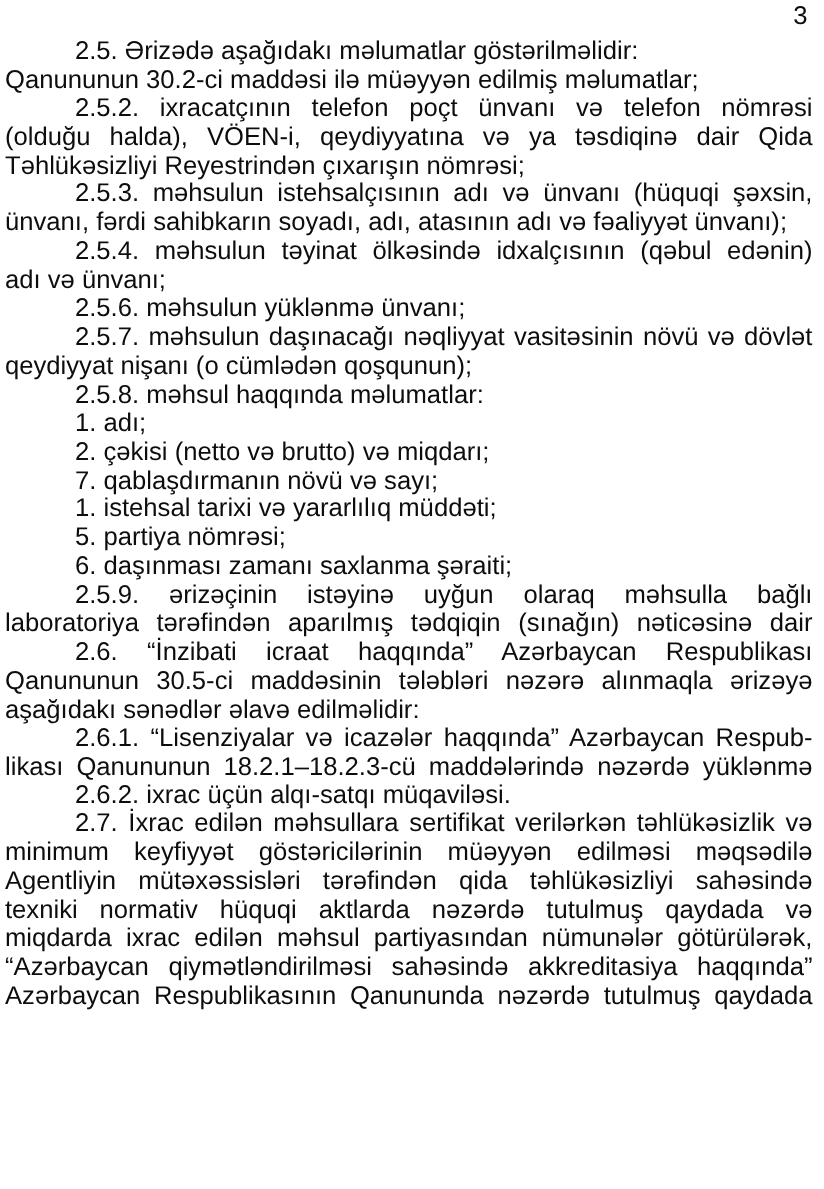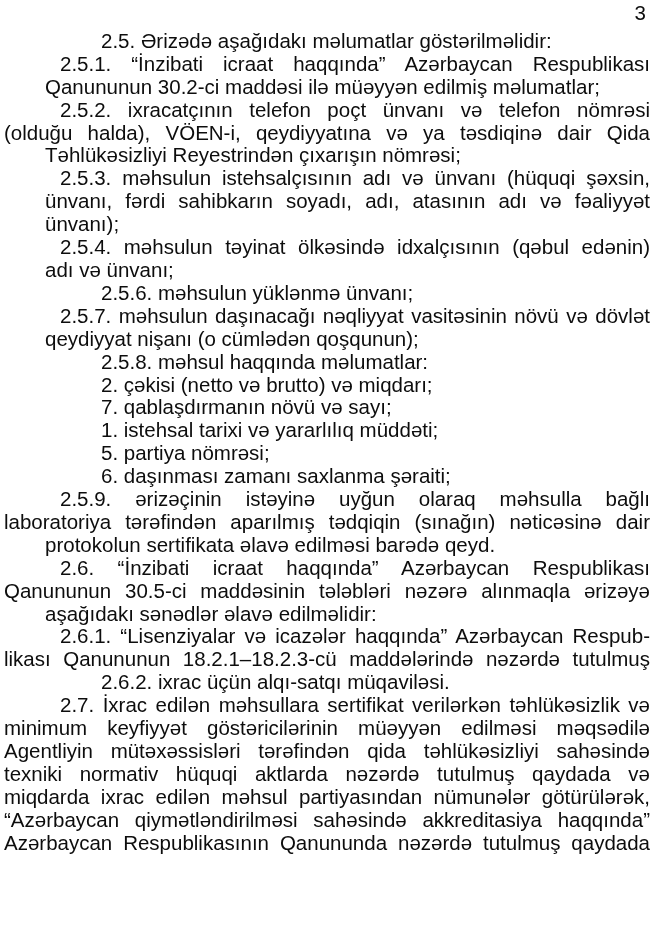--- a/index.html
+++ b/index.html
@@ -27,60 +27,58 @@
     margin: 5px 9px 0 4px; 
   }
   .ln {
     text-align: justify;
     text-align-last: justify;
     -moz-text-align-last: justify;
     white-space: normal;
   }
   .ln.endline {
     text-align-last: left;
-    margin-left: 41px;
     -moz-text-align-last: left;
   }
   .ln.first {
     text-indent: 56px;
   }
 </style>
 </head>
 <body>
 
 <div class="page">
   <div class="page-number">3</div>
   <div class="content" id="content">
       <div class="ln first endline">2.5. Ərizədə aşağıdakı məlumatlar göstərilməlidir:</div>
-      <div class="ln first">2.5.1. “İnzibati icraat haqqında” Azərbaycan Respublikası</div>
       <div class="ln endline">Qanununun 30.2-ci maddəsi ilə müəyyən edilmiş məlumatlar;</div>
       <div class="ln first">2.5.2. ixracatçının telefon poçt ünvanı və telefon nömrəsi</div>
       <div class="ln">(olduğu halda), VÖEN-i, qeydiyyatına və ya təsdiqinə dair Qida</div>
       <div class="ln endline">Təhlükəsizliyi Reyestrindən çıxarışın nömrəsi;</div>
       <div class="ln first">2.5.3. məhsulun istehsalçısının adı və ünvanı (hüquqi şəxsin,</div>
       <div class="ln endline">ünvanı, fərdi sahibkarın soyadı, adı, atasının adı və fəaliyyət ünvanı);</div>
       <div class="ln first">2.5.4. məhsulun təyinat ölkəsində idxalçısının (qəbul edənin)</div>
       <div class="ln endline">adı və ünvanı;</div>
       <div class="ln first endline">2.5.6. məhsulun yüklənmə ünvanı;</div>
       <div class="ln first">2.5.7. məhsulun daşınacağı nəqliyyat vasitəsinin növü və dövlət</div>
       <div class="ln endline">qeydiyyat nişanı (o cümlədən qoşqunun);</div>
       <div class="ln first endline">2.5.8. məhsul haqqında məlumatlar:</div>
+      <div class="ln first endline">1. adı;</div>
       <div class="ln first endline">2. çəkisi (netto və brutto) və miqdarı;</div>
       <div class="ln first endline">7. qablaşdırmanın növü və sayı;</div>
       <div class="ln first endline">1. istehsal tarixi və yararlılıq müddəti;</div>
       <div class="ln first endline">5. partiya nömrəsi;</div>
       <div class="ln first endline">6. daşınması zamanı saxlanma şəraiti;</div>
       <div class="ln first">2.5.9. ərizəçinin istəyinə uyğun olaraq məhsulla bağlı</div>
       <div class="ln">laboratoriya tərəfindən aparılmış tədqiqin (sınağın) nəticəsinə dair</div>
-      <div class="ln endline">protokolun sertifikata əlavə edilməsi barədə qeyd.</div>
       <div class="ln first">2.6. “İnzibati icraat haqqında” Azərbaycan Respublikası</div>
       <div class="ln">Qanununun 30.5-ci maddəsinin tələbləri nəzərə alınmaqla ərizəyə</div>
       <div class="ln endline">aşağıdakı sənədlər əlavə edilməlidir:</div>
       <div class="ln first">2.6.1. “Lisenziyalar və icazələr haqqında” Azərbaycan Respub-</div>
-      <div class="ln">likası Qanununun 18.2.1–18.2.3-cü maddələrində nəzərdə tutulmuş</div>
+      <div class="ln">likası Qanununun 18.2.1–18.2.3-cü maddələrində nəzərdə yüklənmə</div>
       <div class="ln first endline">2.6.2. ixrac üçün alqı-satqı müqaviləsi.</div>
       <div class="ln first">2.7. İxrac edilən məhsullara sertifikat verilərkən təhlükəsizlik və</div>
       <div class="ln">minimum keyfiyyət göstəricilərinin müəyyən edilməsi məqsədilə</div>
       <div class="ln">Agentliyin mütəxəssisləri tərəfindən qida təhlükəsizliyi sahəsində</div>
       <div class="ln">texniki normativ hüquqi aktlarda nəzərdə tutulmuş qaydada və</div>
       <div class="ln">miqdarda ixrac edilən məhsul partiyasından nümunələr götürülərək,</div>
       <div class="ln">“Azərbaycan qiymətləndirilməsi sahəsində akkreditasiya haqqında”</div>
       <div class="ln">Azərbaycan Respublikasının Qanununda nəzərdə tutulmuş qaydada</div>
     </div>
 </div>

